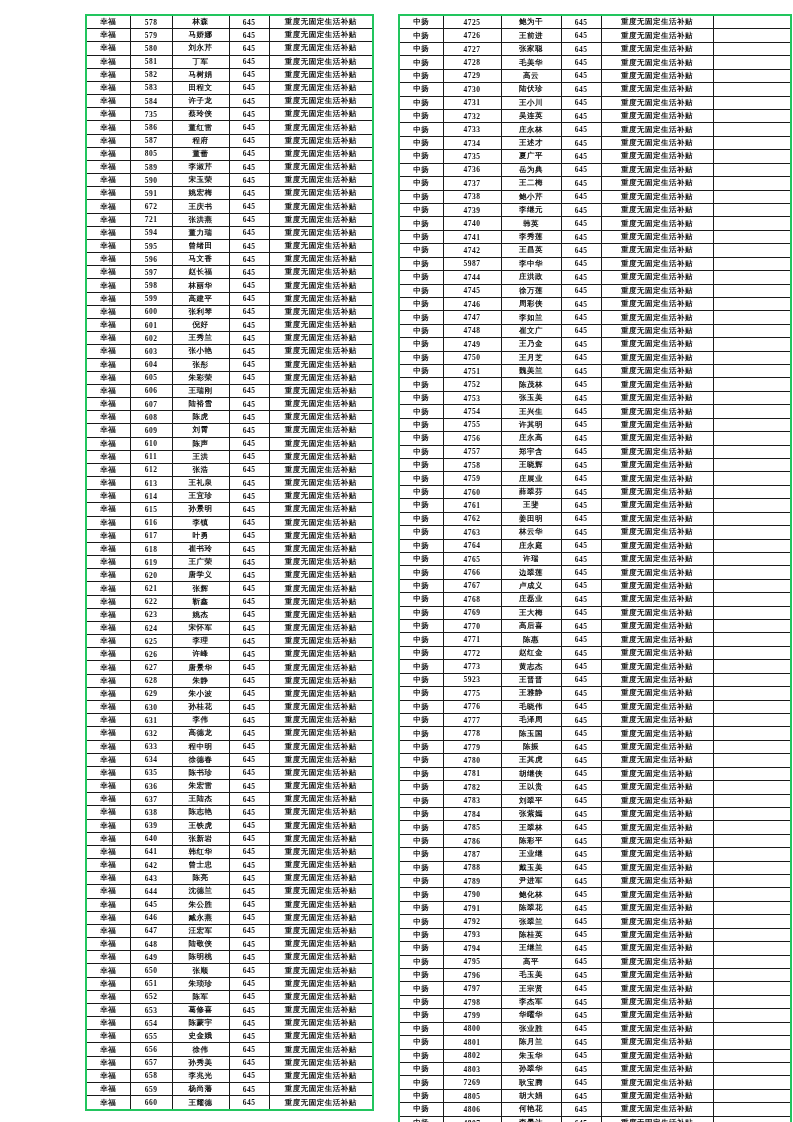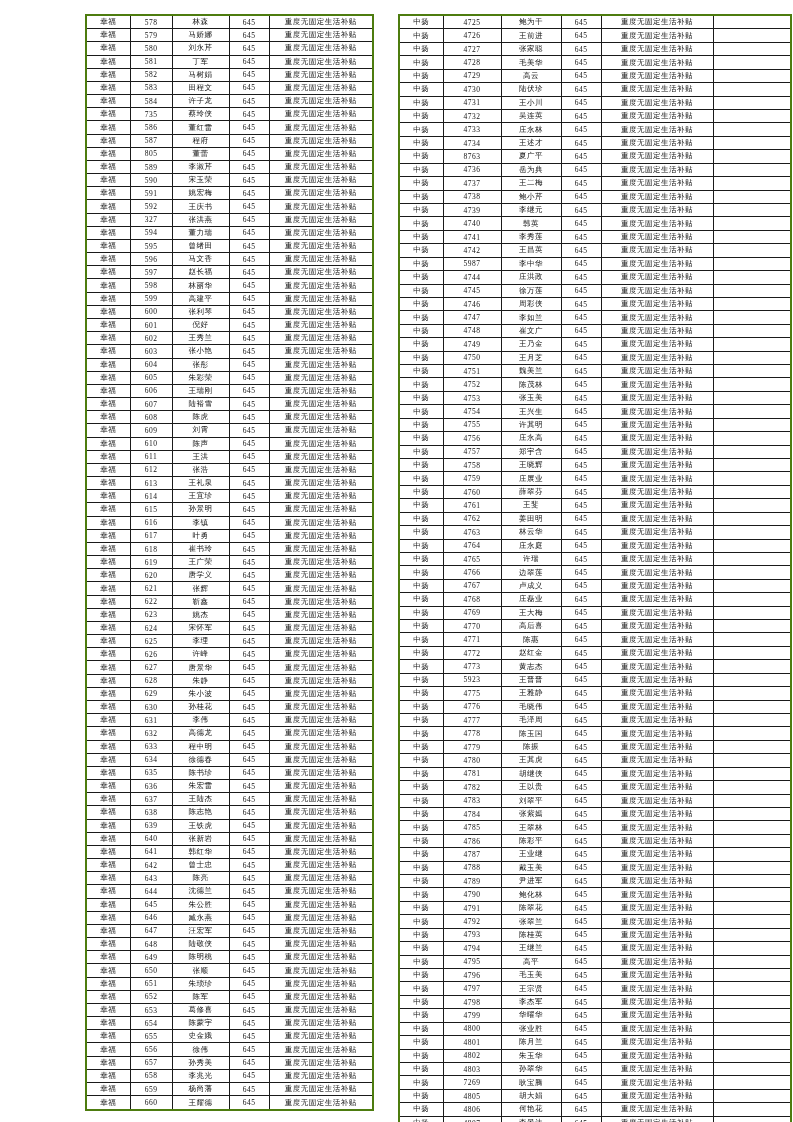--- a/index.html
+++ b/index.html
@@ -19,21 +19,21 @@
     font-size:7.5px;
     color:#111;
     text-align:center;
     vertical-align:middle;
     padding:0;
     height:11px;
     overflow:hidden;
     white-space:nowrap;
     letter-spacing:0.5px;
   }
-  .doc-table{border:2px solid #4d7c0f;}
+  .doc-table{border:2px solid #22c55e;font-weight:bold;}
   #table-left{left:85px;top:14px;width:287px;height:1097px;}
   #table-right{left:398px;top:14px;width:392px;height:1118px;}
 </style>
 </head>
 <body>
 
 <table id="table-left" class="doc-table">
   <colgroup>
     <col style="width:44px">
     <col style="width:42px">
@@ -135,28 +135,28 @@
       </tr>
       <tr>
         <td>幸福</td>
         <td>591</td>
         <td>姚宏梅</td>
         <td>645</td>
         <td>重度无固定生活补贴</td>
       </tr>
       <tr>
         <td>幸福</td>
-        <td>592</td>
+        <td>672</td>
         <td>王庆书</td>
         <td>645</td>
         <td>重度无固定生活补贴</td>
       </tr>
       <tr>
         <td>幸福</td>
-        <td>327</td>
+        <td>721</td>
         <td>张洪燕</td>
         <td>645</td>
         <td>重度无固定生活补贴</td>
       </tr>
       <tr>
         <td>幸福</td>
         <td>594</td>
         <td>董力瑞</td>
         <td>645</td>
         <td>重度无固定生活补贴</td>
@@ -711,21 +711,21 @@
       <tr>
         <td>中扬</td>
         <td>4734</td>
         <td>王述才</td>
         <td>645</td>
         <td>重度无固定生活补贴</td>
         <td></td>
       </tr>
       <tr>
         <td>中扬</td>
-        <td>8763</td>
+        <td>4735</td>
         <td>夏广平</td>
         <td>645</td>
         <td>重度无固定生活补贴</td>
         <td></td>
       </tr>
       <tr>
         <td>中扬</td>
         <td>4736</td>
         <td>岳为典</td>
         <td>645</td>

